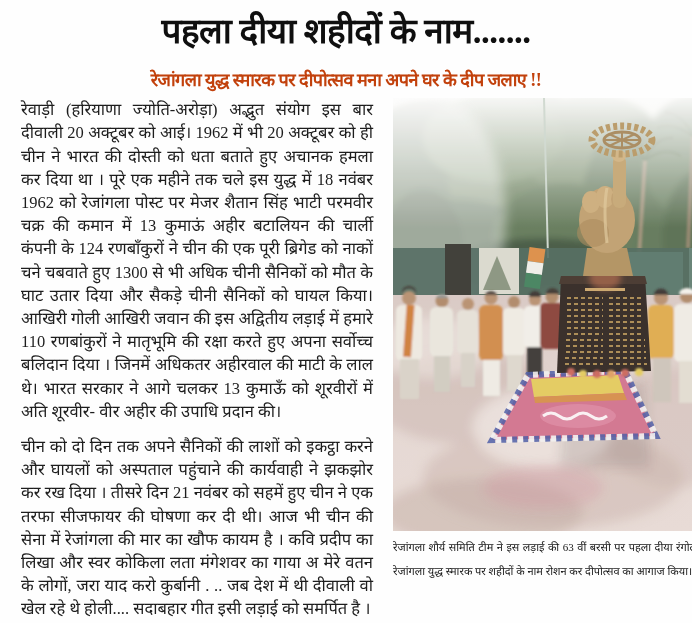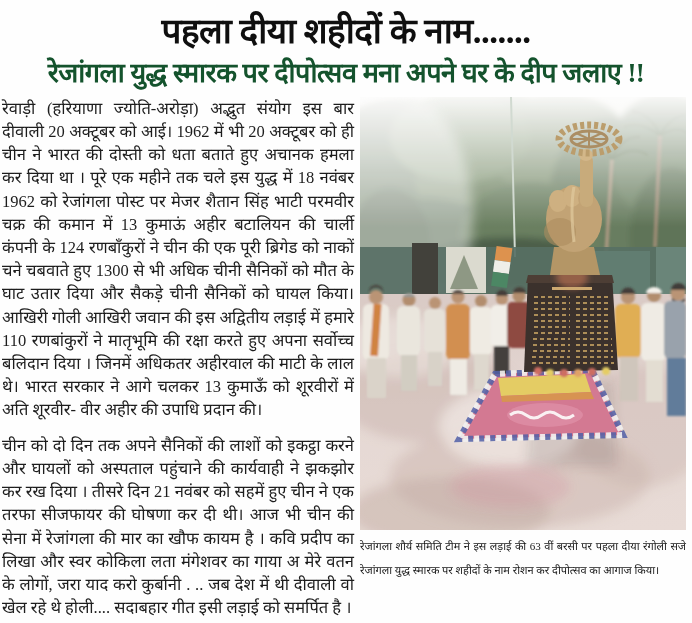--- a/index.html
+++ b/index.html
@@ -15,32 +15,32 @@
   }
   .masthead { text-align: center; padding-top: 10px; }
   .headline {
     font-size: 35px;
     font-weight: 800;
     color: #0f0f0f;
     line-height: 1.25;
     letter-spacing: -0.5px;
   }
   .subheadline {
-    font-size: 27px;
+    font-size: 18px;
     font-weight: 800;
-    color: #14532d;
+    color: #c2410c;
     line-height: 1.3;
-    margin-top: 2px;
+    margin-top: 15px;
     letter-spacing: -0.5px;
   }
   .content {
     display: grid;
     grid-template-columns: 352px 326px;
-    column-gap: 6px;
-    padding: 6px 4px 0 2px;
+    column-gap: 20px;
+    padding: 6px 4px 0 21px;
   }
   .article-text {
     font-size: 16.5px;
     line-height: 23.2px;
     text-align: justify;
     color: #1d1d1d;
   }
   .article-text p + p { margin-top: 12px; }
   .photo-block { display: flex; flex-direction: column; }
   .photo-frame {

